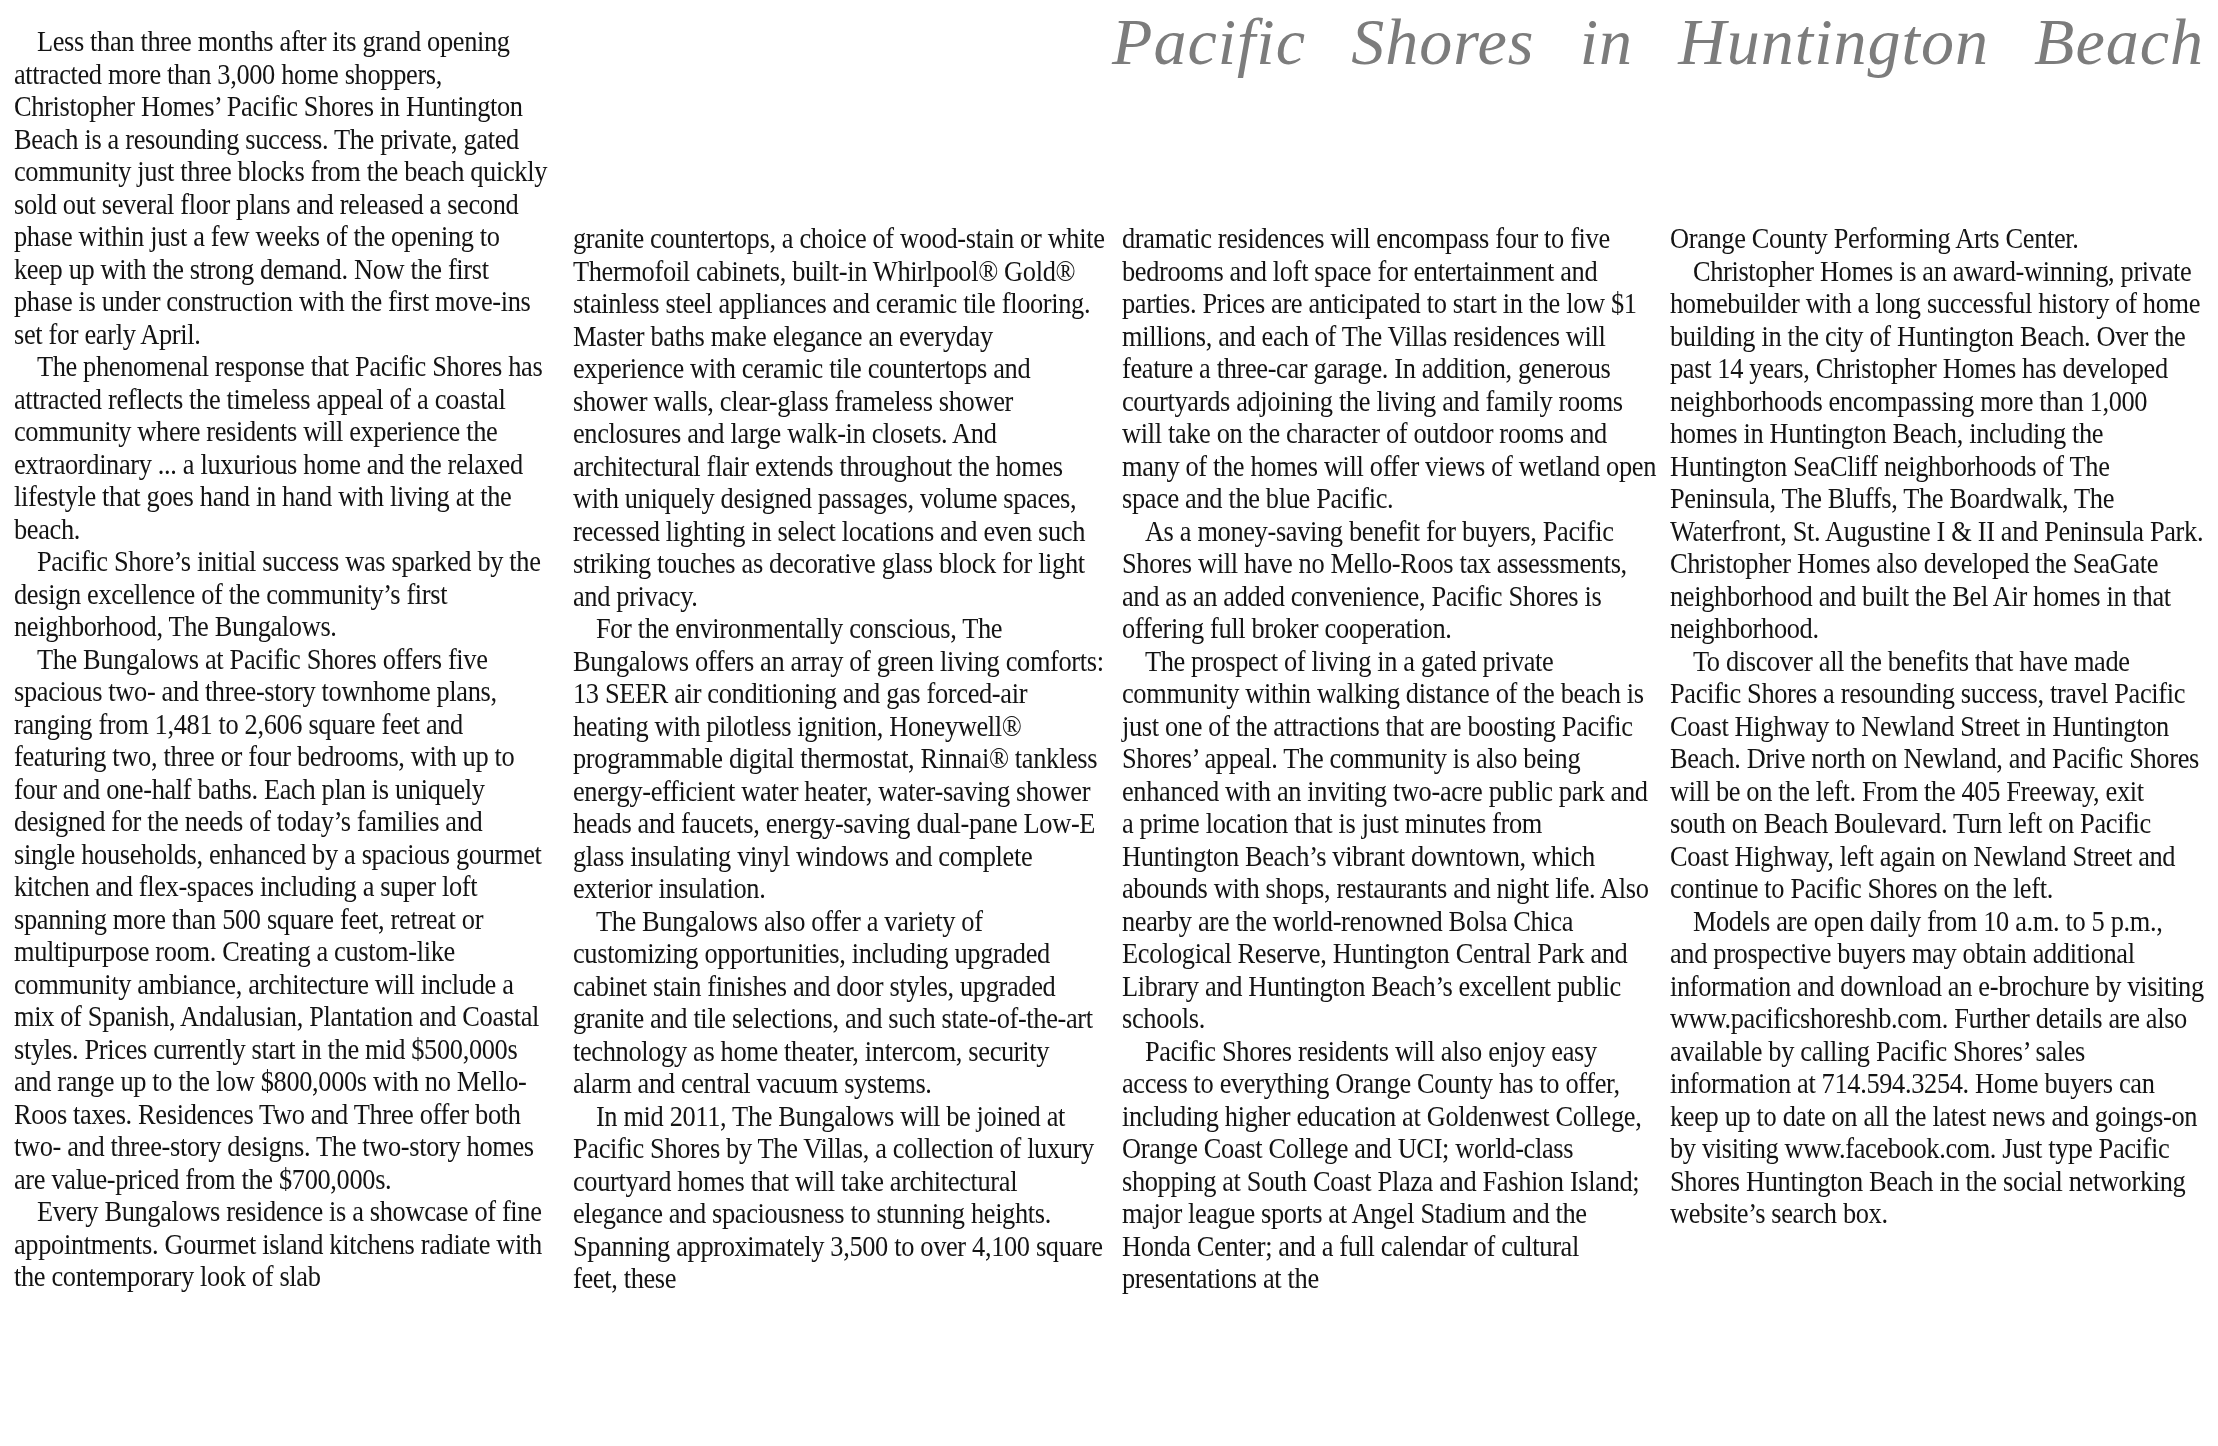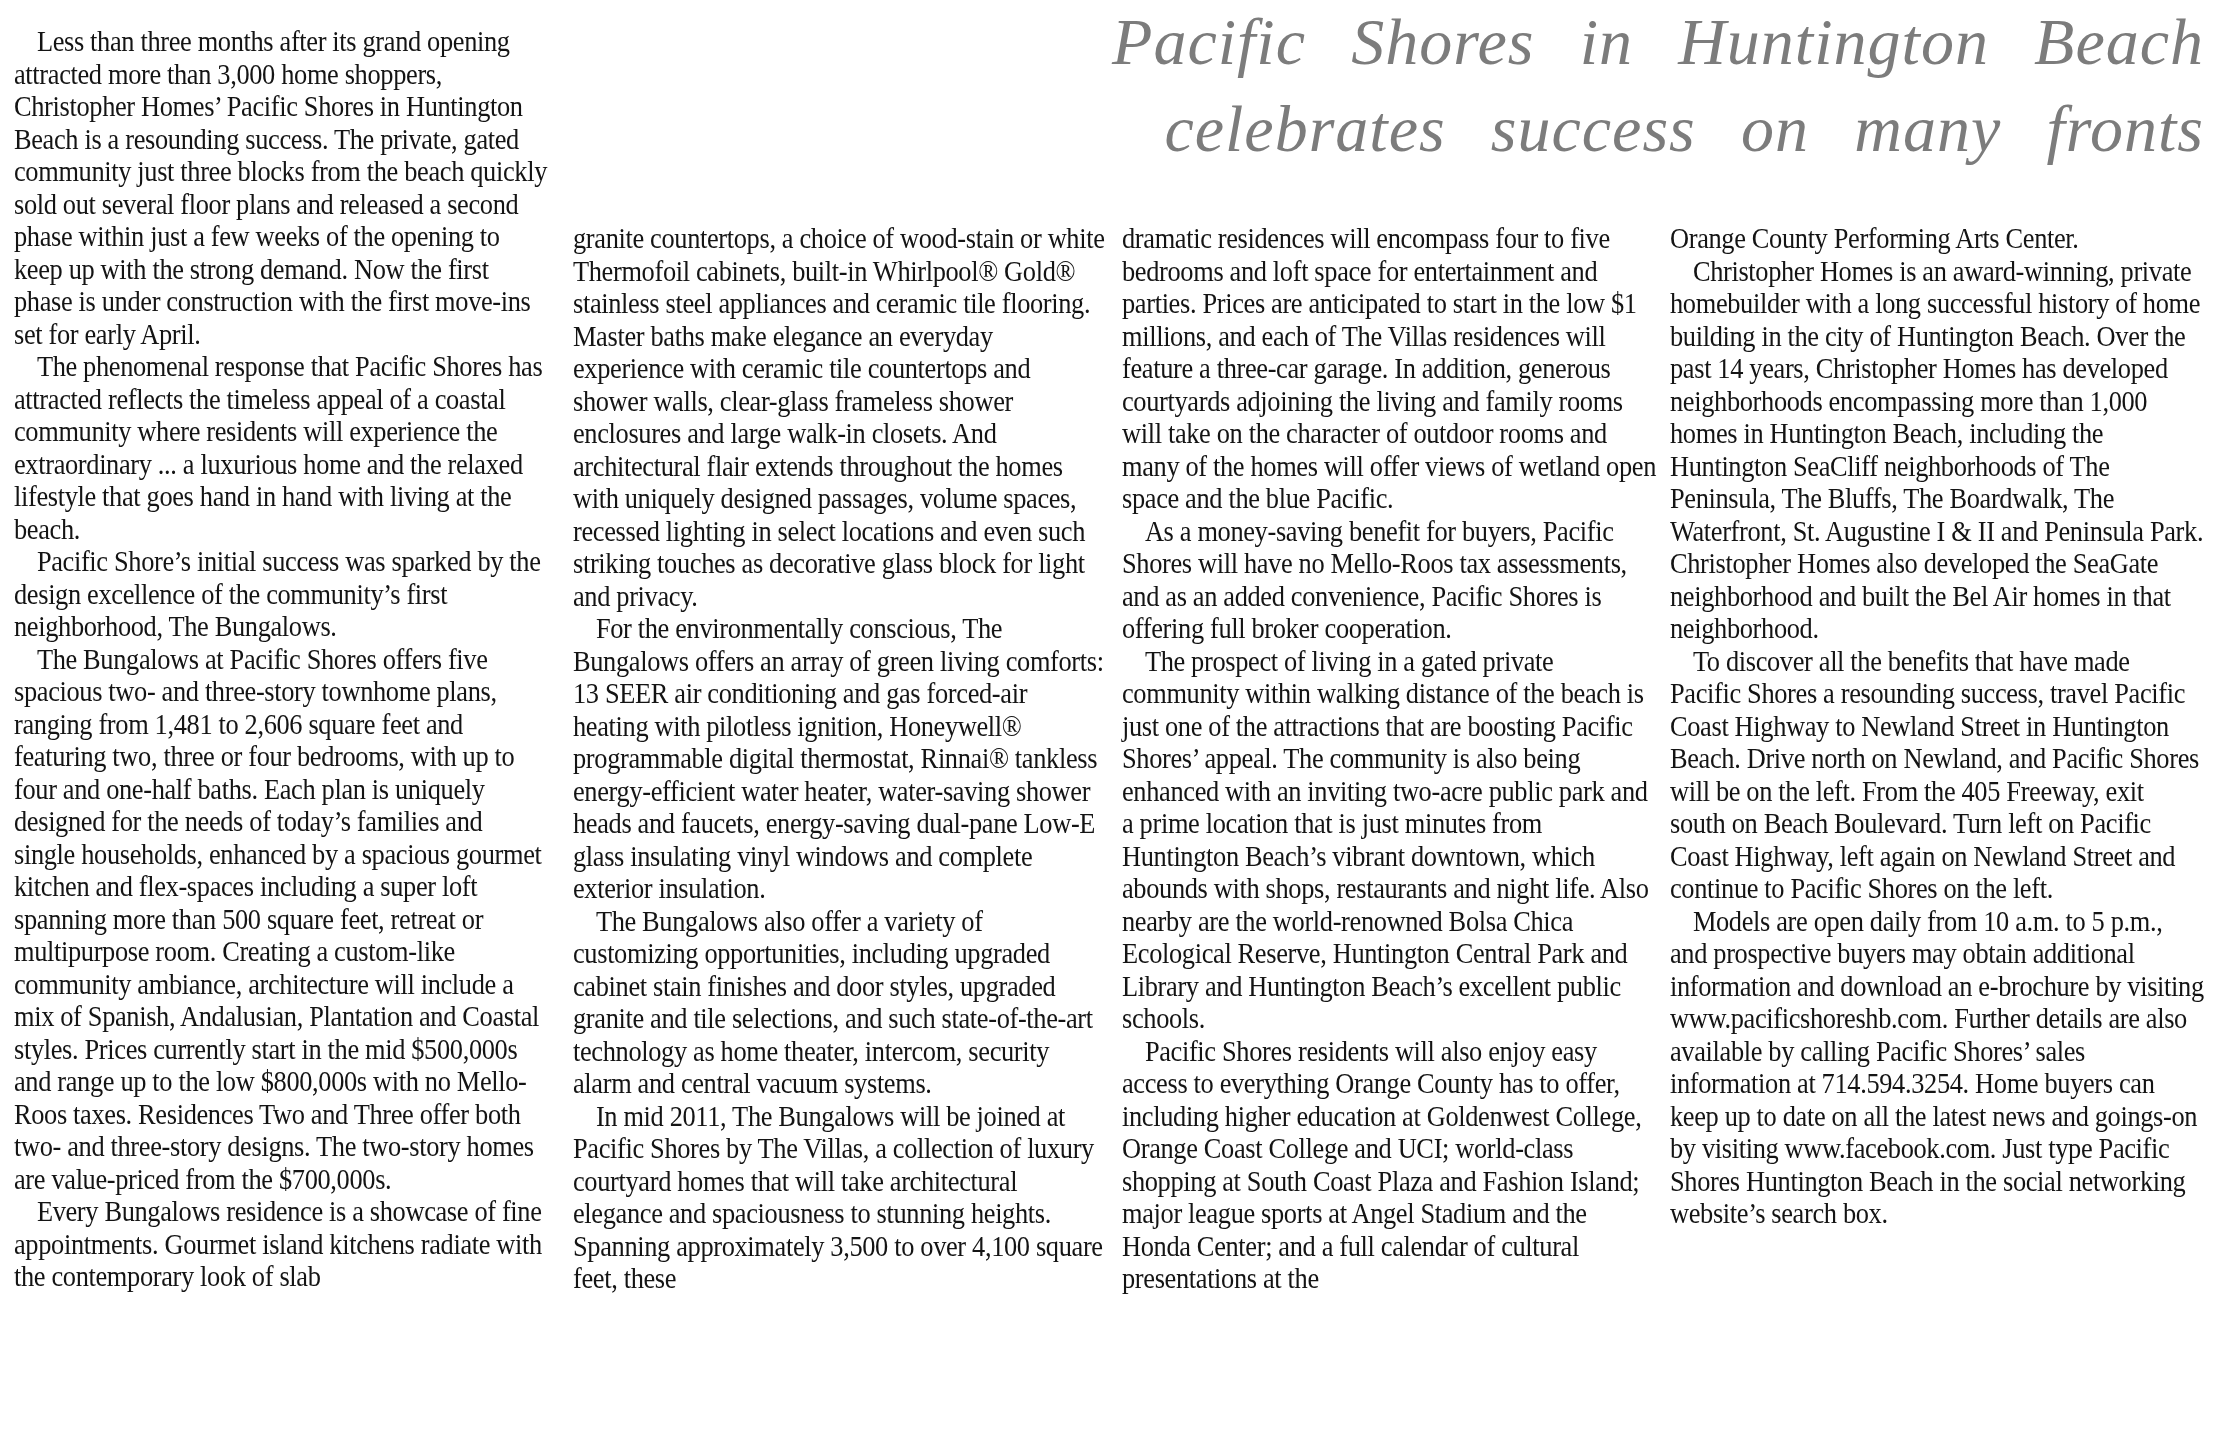--- a/index.html
+++ b/index.html
@@ -48,21 +48,20 @@
   .col3 { left: 1122px; top: 222px; }
   .col4 { left: 1670px; top: 222px; }
 </style>
 </head>
 <body>
 
 <div class="page">
 
   <div class="headline">
     <div class="headline-line">Pacific Shores in Huntington Beach</div>
-    <div class="headline-line">celebrates success on many fronts</div>
   </div>
 
   <div class="col col1">
     <p class="indent">Less than three months after its grand opening attracted more than 3,000 home shoppers, Christopher Homes’ Pacific Shores in Huntington Beach is a resounding success. The private, gated community just three blocks from the beach quickly sold out several floor plans and released a second phase within just a few weeks of the opening to keep up with the strong demand. Now the first phase is under construction with the first move-ins set for early April.</p>
     <p class="indent">The phenomenal response that Pacific Shores has attracted reflects the timeless appeal of a coastal community where residents will experience the extraordinary ... a luxurious home and the relaxed lifestyle that goes hand in hand with living at the beach.</p>
     <p class="indent">Pacific Shore’s initial success was sparked by the design excellence of the community’s first neighborhood, The Bungalows.</p>
     <p class="indent">The Bungalows at Pacific Shores offers five spacious two- and three-story townhome plans, ranging from 1,481 to 2,606 square feet and featuring two, three or four bedrooms, with up to four and one-half baths. Each plan is uniquely designed for the needs of today’s families and single households, enhanced by a spacious gourmet kitchen and flex-spaces including a super loft spanning more than 500 square feet, retreat or multipurpose room. Creating a custom-like community ambiance, architecture will include a mix of Spanish, Andalusian, Plantation and Coastal styles. Prices currently start in the mid $500,000s and range up to the low $800,000s with no Mello-Roos taxes. Residences Two and Three offer both two- and three-story designs. The two-story homes are value-priced from the $700,000s.</p>
     <p class="indent">Every Bungalows residence is a showcase of fine appointments. Gourmet island kitchens radiate with the contemporary look of slab</p>
   </div>
 

